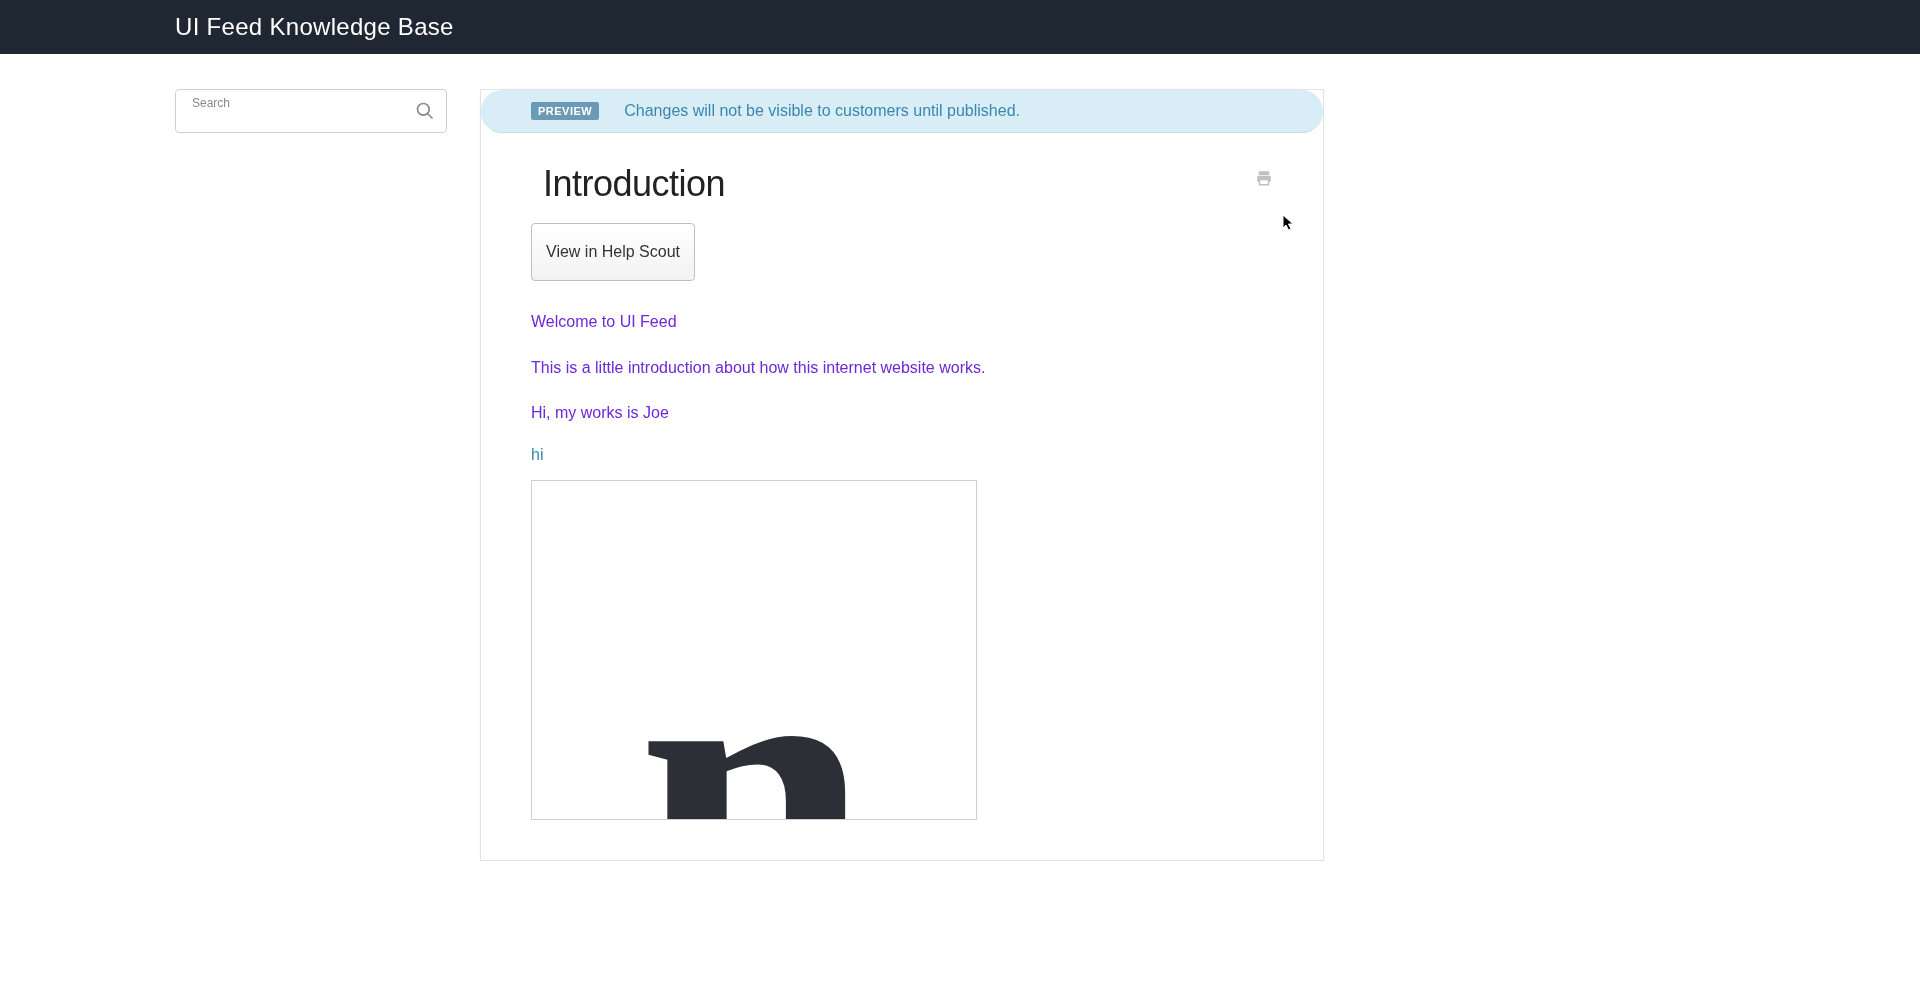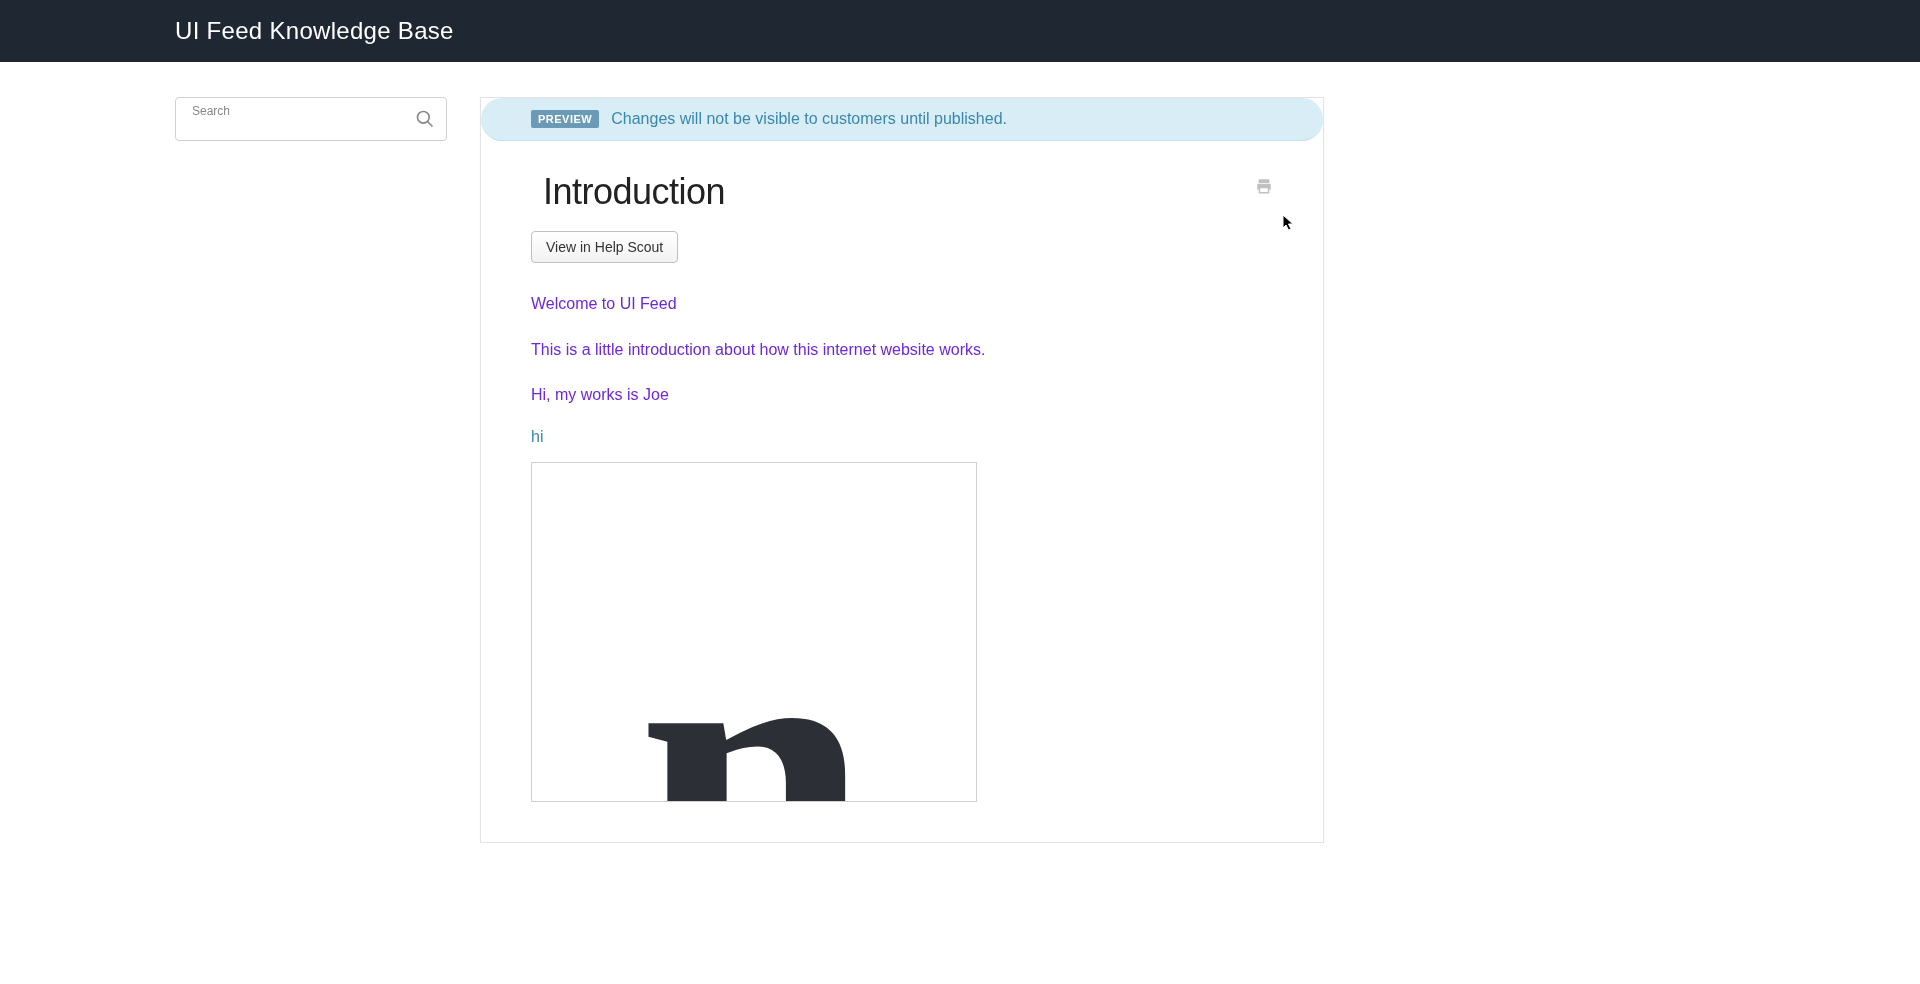--- a/index.html
+++ b/index.html
@@ -7,21 +7,21 @@
       padding: 0;
       box-sizing: border-box;
     }
     body {
       font-family: -apple-system, BlinkMacSystemFont, "Segoe UI", Helvetica, Arial, sans-serif;
       background: #fff;
       color: #333;
     }
     .header {
       background: #1f2733;
-      height: 62px;
+      height: 54px;
       display: flex;
       align-items: center;
       padding: 0 175px;
     }
     .header-title {
       color: #fff;
       font-size: 24px;
       font-weight: 300;
       letter-spacing: 0.3px;
     }
@@ -63,21 +63,21 @@
       width: 844px;
       border: 1px solid #e3e3e3;
       box-shadow: 0 1px 3px rgba(0,0,0,0.04);
     }
     .preview-banner {
       background: #d9edf7;
       border-bottom: 1px solid #bce0ef;
       padding: 12px 50px;
       display: flex;
       align-items: center;
-      gap: 12px;
+      gap: 25px;
       border-radius: 21px;
     }
     .preview-badge {
       background: #6b9ab6;
       color: #fff;
       font-size: 11px;
       font-weight: 600;
       letter-spacing: 0.5px;
       padding: 3px 7px;
       border-radius: 2px;
@@ -105,22 +105,22 @@
       width: 18px;
       height: 18px;
       color: #c0c0c0;
       cursor: pointer;
     }
     .view-button {
       display: inline-block;
       background: linear-gradient(#ffffff, #f2f2f2);
       border: 1px solid #bfbfbf;
       border-radius: 4px;
-      padding: 7px 14px;
-      font-size: 14px;
+      padding: 19px 14px;
+      font-size: 16px;
       color: #333;
       cursor: pointer;
       margin-bottom: 28px;
     }
     .article-p {
       font-size: 16px;
       color: #6d28d9;
       line-height: 1.6;
       margin-bottom: 20px;
     }

